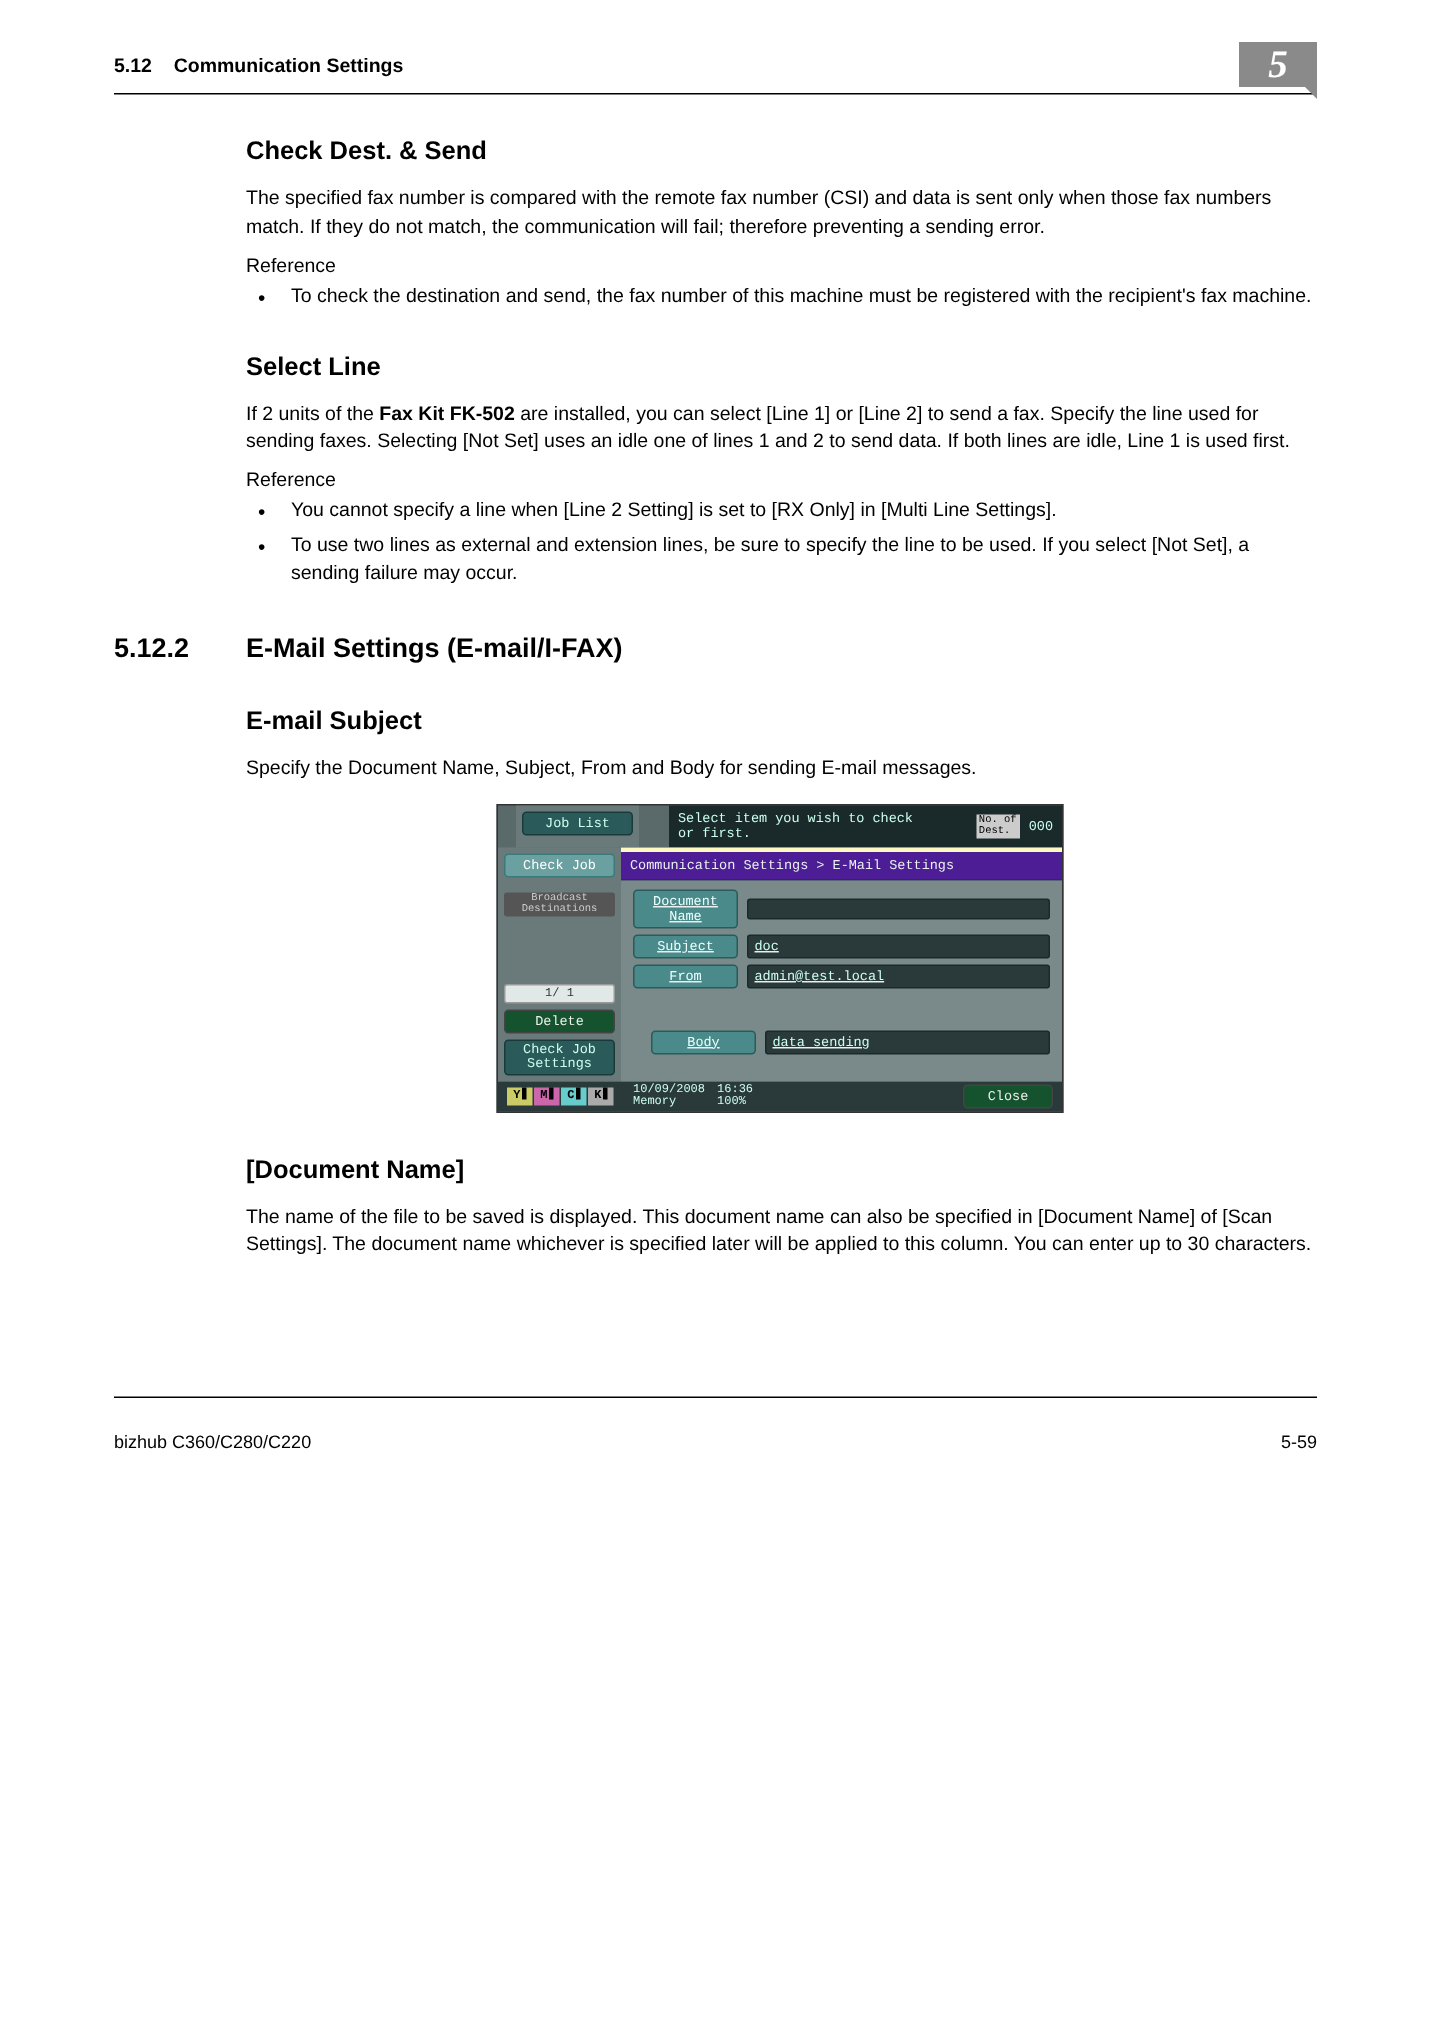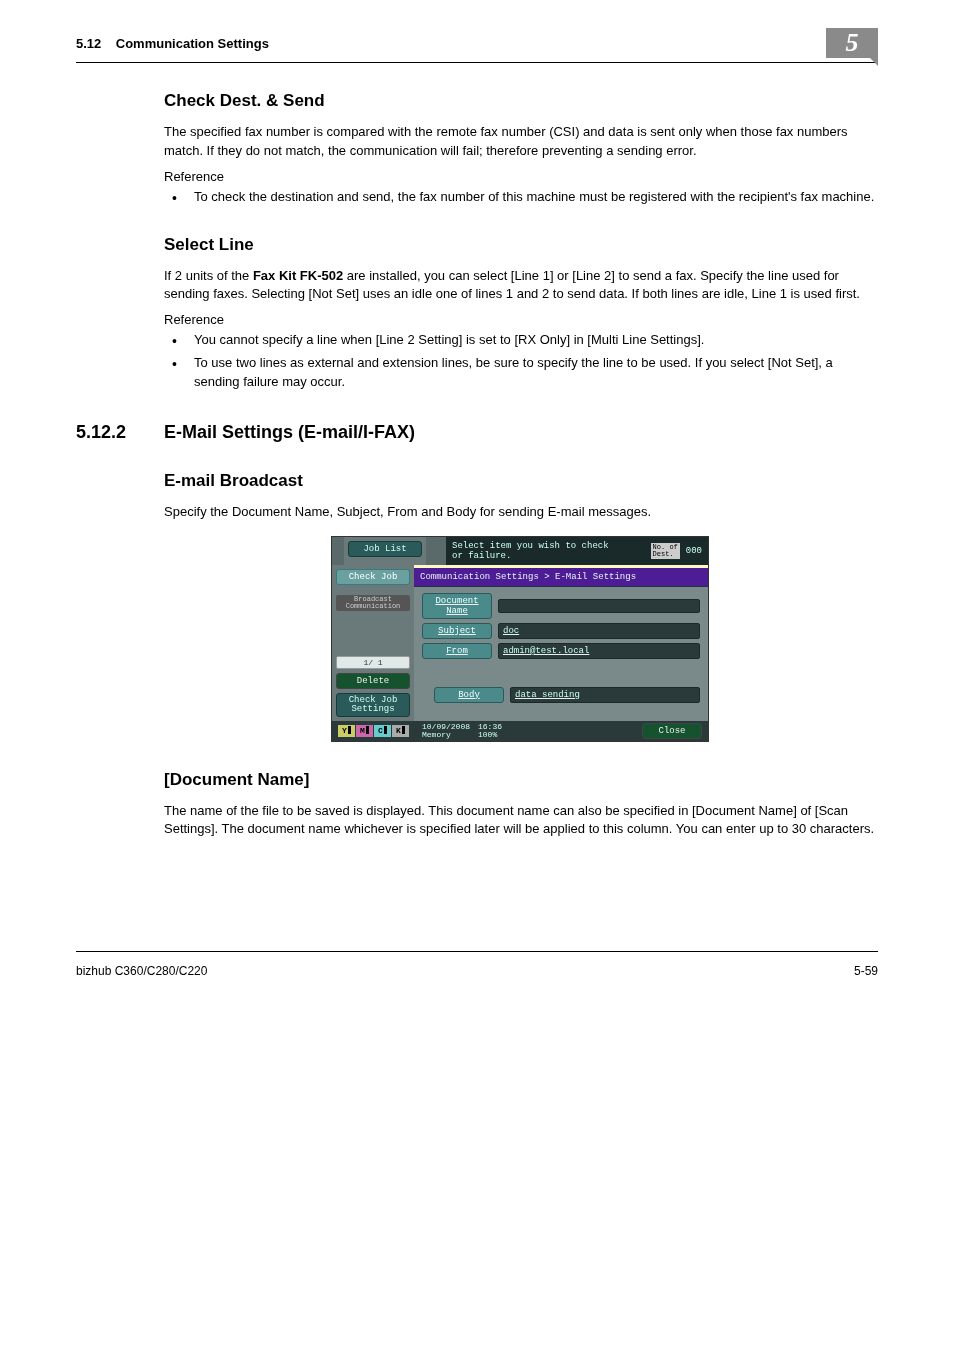--- a/index.html
+++ b/index.html
@@ -42,21 +42,21 @@
   .ss-footer-left { width: 76px; display: flex; gap: 1px; }
   .toner { width: 17px; height: 12px; background: #ddd; color: #000; font-size: 8px; text-align: center; line-height: 12px; font-weight: bold; }
   .toner .bar { display:inline-block; width:3px; height:8px; background:#000; vertical-align:middle; margin-left:1px;}
   .ss-date { font-size: 8px; color: #cfe; line-height: 1; }
   .ss-close { margin-left: auto; }
   .el-btn { width: 60px; background: #14532d; border: 1px solid #444; border-radius: 3px; color: #eee; text-align: center; padding: 2px; font-size: 9px; }
   .page-ind { background: #e0e8e8; color: #333; border: 1px solid #999; border-radius: 2px; padding: 1px 6px; font-size: 8px; text-align: center; }
   .bc-label { background: #555; color: #ccc; border-radius: 2px; padding: 1px 2px; font-size: 7px; text-align: center; line-height: 1.05; }
   .dest-count { display:flex; gap:6px; align-items:center; }
   .dest-lbl { background:#ccc; color:#000; font-size:7px; padding:1px 2px; line-height:1; }
-  .footer { position: absolute; bottom: 28px; left: 76px; right: 76px; border-top: 1px solid #000; padding-top: 12px; display: flex; justify-content: space-between; font-size: 12px; }
+  .footer { position: absolute; bottom: 38px; left: 76px; right: 76px; border-top: 1px solid #000; padding-top: 22px; display: flex; justify-content: space-between; font-size: 12px; }
 </style>
 </head>
 <body>
 
 <div class="page">
 
   <div class="top-header">
     <div class="top-left">
       <span>5.12</span>&nbsp;&nbsp;&nbsp;
       <span>Communication Settings</span>
@@ -83,47 +83,47 @@
     <ul class="bullets">
       <li>You cannot specify a line when [Line 2 Setting] is set to [RX Only] in [Multi Line Settings].</li>
       <li>To use two lines as external and extension lines, be sure to specify the line to be used. If you select [Not Set], a sending failure may occur.</li>
     </ul>
 
     <div class="h2-row">
       <div class="h2-num">5.12.2</div>
       <div class="h2-title">E-Mail Settings (E-mail/I-FAX)</div>
     </div>
 
-    <div class="h3">E-mail Broadcast</div>
+    <div class="h3">E-mail Subject</div>
     <div class="para">Specify the Document Name, Subject, From and Body for sending E-mail messages.</div>
 
     <div class="screenshot-wrap">
       <div class="ss">
         <div class="ss-top">
           <div class="ss-left" style="padding-bottom:0;">
             <div class="ss-btn">Job List</div>
           </div>
           <div class="ss-topmsg">
             <div>
               <div>Select item you wish to check</div>
-              <div>or failure.</div>
+              <div>or first.</div>
             </div>
             <div class="dest-count">
               <div class="dest-lbl" style="white-space:pre-line;">No. of
 Dest.</div>
               <div>000</div>
             </div>
           </div>
         </div>
         <div class="ss-body">
           <div class="ss-left">
             <div class="ss-btn-sel">Check Job</div>
             <div class="spacer-small"></div>
             <div class="bc-label" style="white-space:pre-line;">Broadcast
-Communication</div>
+Destinations</div>
             <div class="spacer"></div>
             <div class="page-ind">1/  1</div>
             <div class="el-btn" style="width:auto;">Delete</div>
             <div class="ss-btn" style="white-space:pre-line; line-height:1;">Check Job
 Settings</div>
           </div>
           <div class="ss-right">
             <div class="ss-crumb">Communication Settings &gt; E-Mail Settings</div>
             <div class="ss-fields">
               <div class="ss-row">

